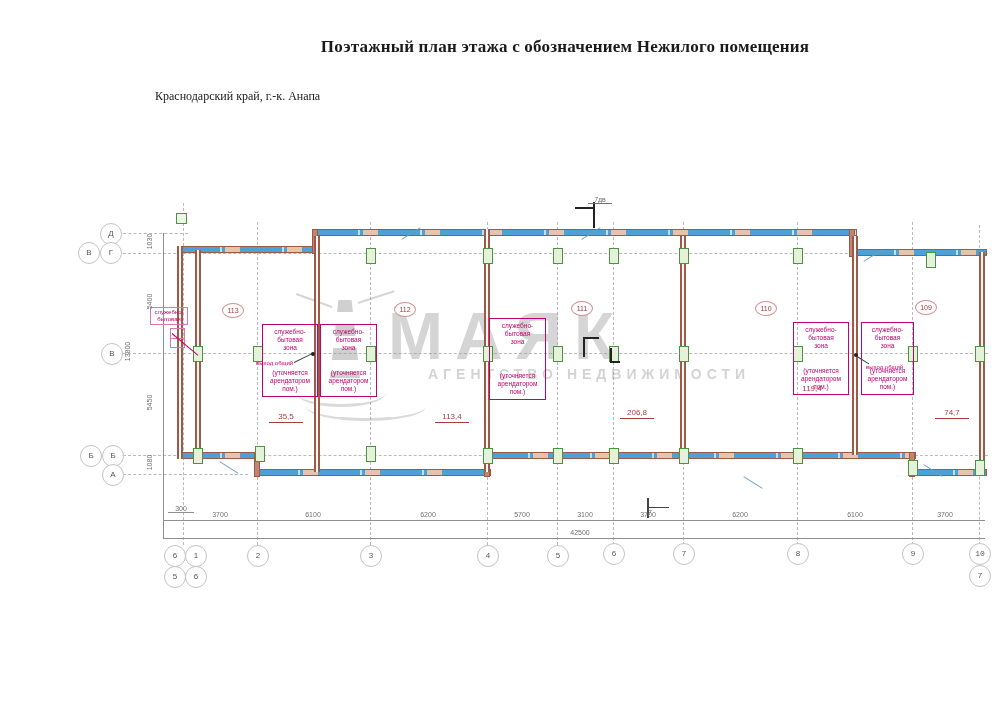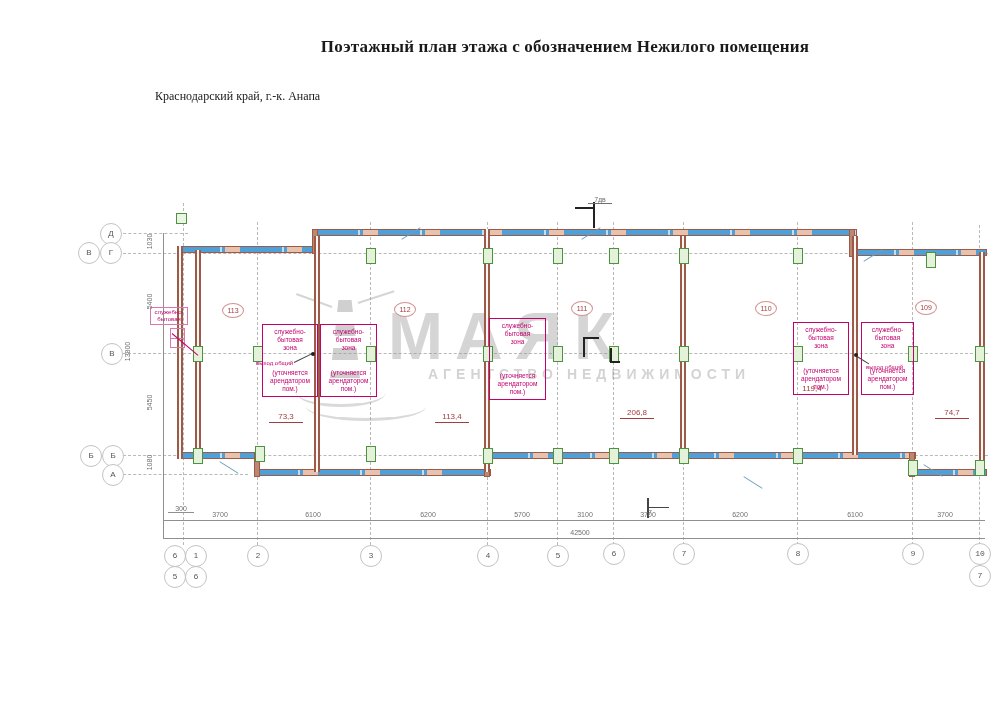--- a/index.html
+++ b/index.html
@@ -162,21 +162,21 @@
     <div class="sl" style="left:647px;top:498px;width:2px;height:20px;background:#444;"></div>
     <div class="sl" style="left:649px;top:507px;width:20px;height:1px;background:#444;"></div>
     <div class="dl" style="left:642px;top:509px;width:16px;">7</div>
 
     <div class="rn" style="left:222px;top:303px;">113</div>
     <div class="rn" style="left:394px;top:302px;">112</div>
     <div class="rn" style="left:571px;top:301px;">111</div>
     <div class="rn" style="left:755px;top:301px;">110</div>
     <div class="rn" style="left:915px;top:300px;">109</div>
 
-    <div class="ra" style="left:269px;top:412px;">73,3</div>
+    <div class="ra" style="left:269px;top:412px;">35,5</div>
     <div class="ra" style="left:435px;top:412px;">113,4</div>
     <div class="ra" style="left:620px;top:408px;">206,8</div>
     <div class="ra" style="left:795px;top:384px;">119,4</div>
     <div class="ra" style="left:935px;top:408px;">74,7</div>
 
     <div class="zone" style="left:262px;top:324px;width:56px;height:73px;">
       <div>
         <div>служебно-</div>
         <div>бытовая</div>
         <div>зона</div>

